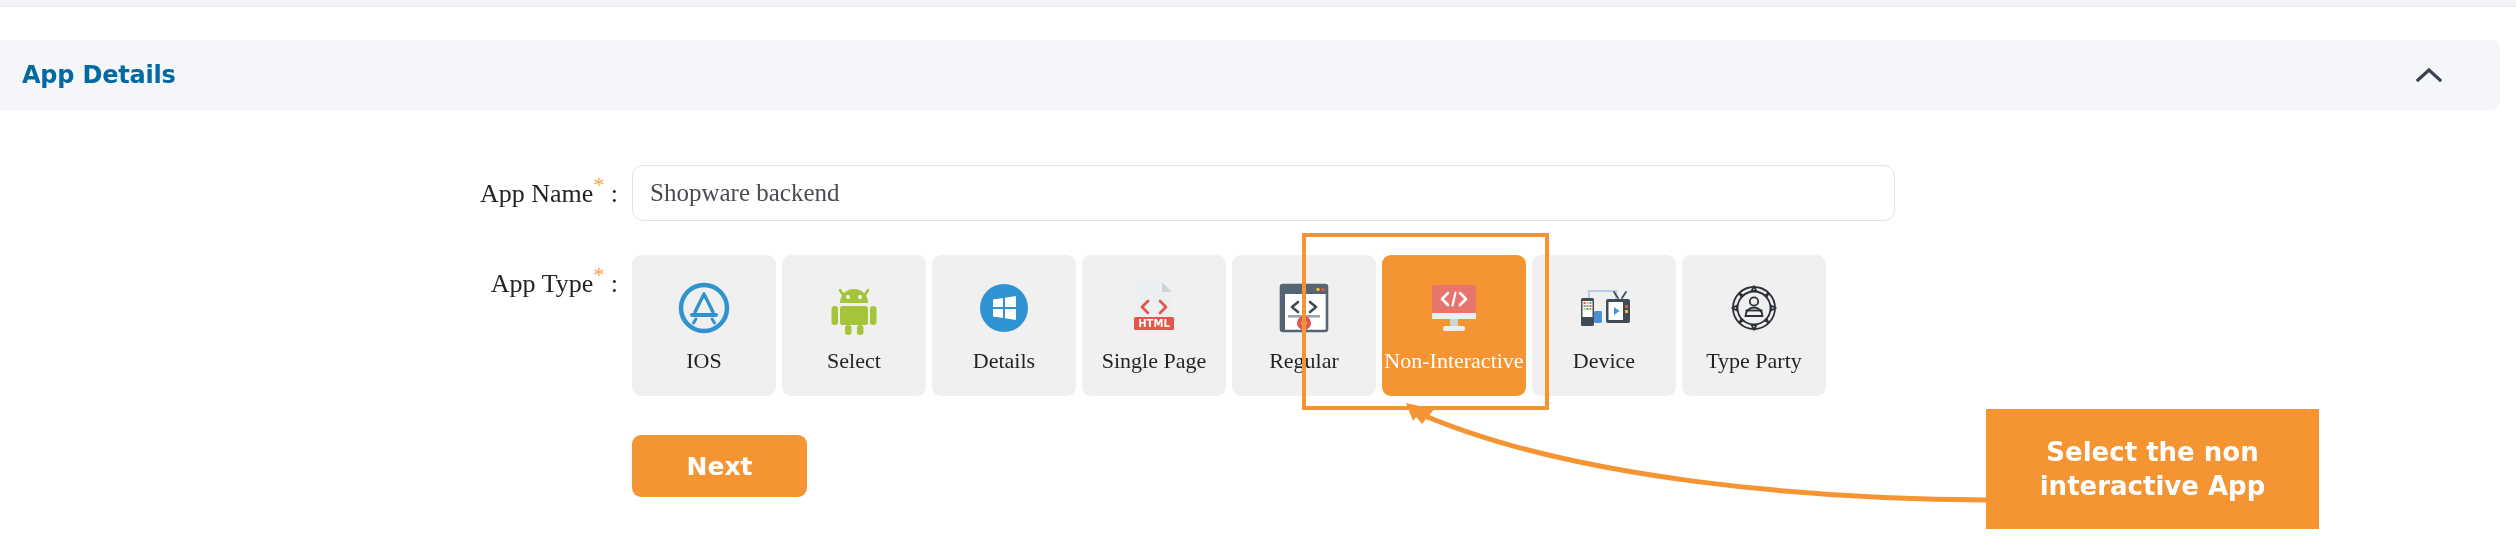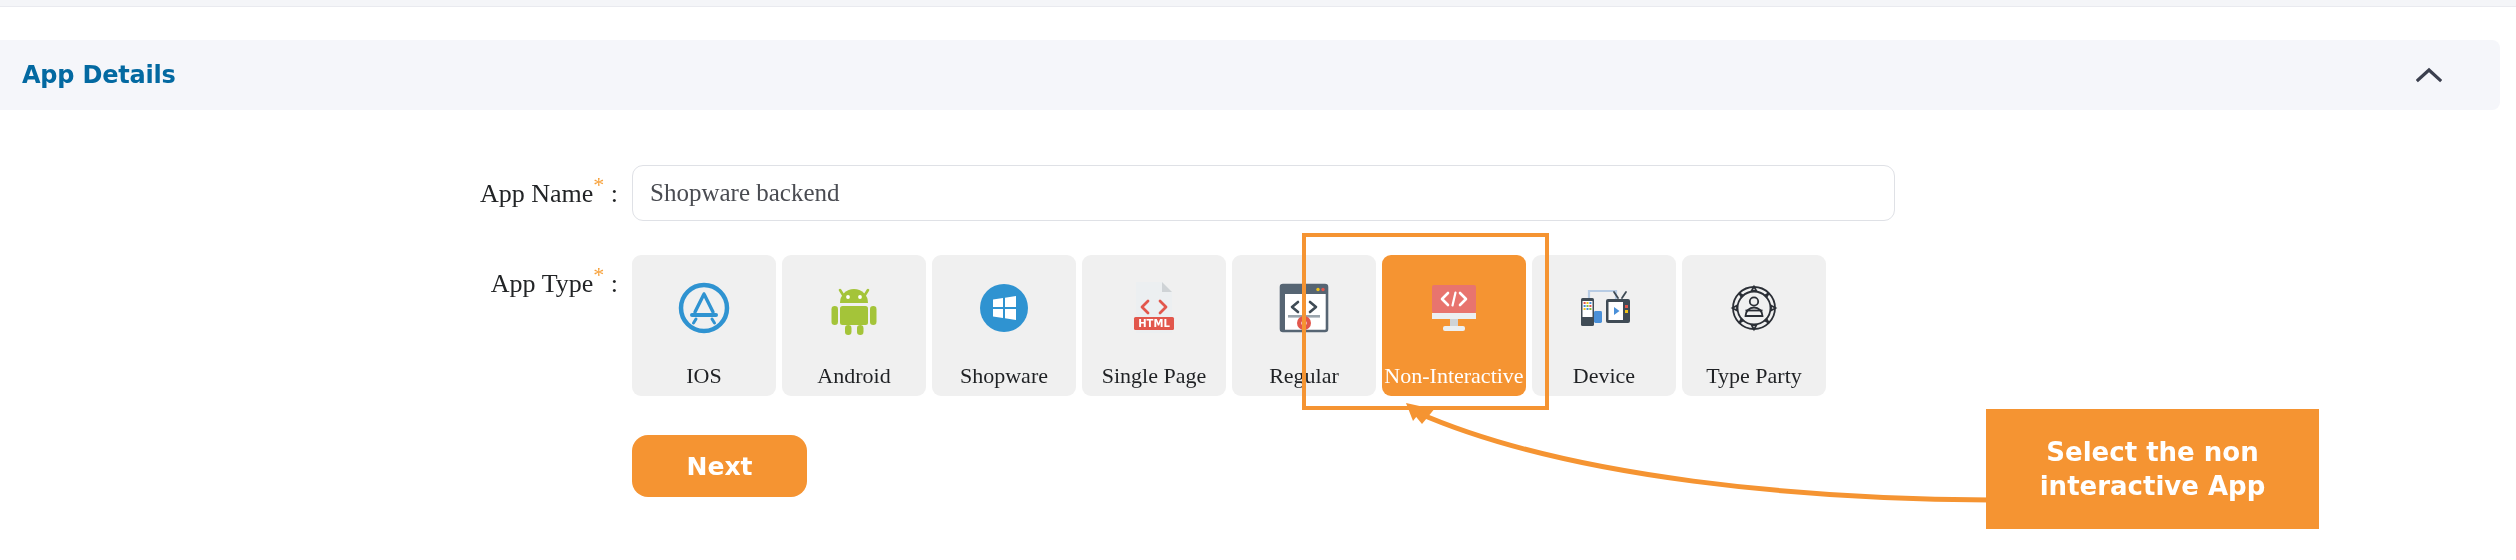--- a/index.html
+++ b/index.html
@@ -129,41 +129,41 @@
     background: #f59432;
   }
   .tile .icon-box {
     width: 62px;
     height: 62px;
     display: flex;
     align-items: center;
     justify-content: center;
   }
   .tile .tile-label {
-    margin-top: 24px;
+    margin-top: 9px;
     font-family: "Liberation Serif", serif;
     font-size: 22px;
     color: #1f2124;
     white-space: nowrap;
     text-align: center;
   }
   .tile.selected .tile-label {
     color: #ffffff;
   }
 
   
   .next-btn {
     position: absolute;
     left: 620px;
     top: 325px;
     width: 175px;
     height: 62px;
     background: #f59432;
     border: none;
-    border-radius: 16px;
+    border-radius: 9px;
     color: #ffffff;
     font-family: "DejaVu Sans", sans-serif;
     font-size: 25px;
     font-weight: bold;
     cursor: pointer;
   }
 
   
   .anno-rect {
     position: absolute;
@@ -265,34 +265,34 @@
             <path d="M13 23 a14 14 0 0 1 28 0 z" fill="#a4c439"></path>
             <circle cx="21" cy="17" r="1.9" fill="#ffffff"></circle>
             <circle cx="33" cy="17" r="1.9" fill="#ffffff"></circle>
             <rect x="13" y="26" width="28" height="19" rx="2.5" fill="#a4c439"></rect>
             <rect x="4.5" y="26" width="6.5" height="19" rx="3.2" fill="#a4c439"></rect>
             <rect x="43" y="26" width="6.5" height="19" rx="3.2" fill="#a4c439"></rect>
             <rect x="18" y="45" width="6.5" height="10" rx="3.2" fill="#a4c439"></rect>
             <rect x="30" y="45" width="6.5" height="10" rx="3.2" fill="#a4c439"></rect>
           </svg>
         </div>
-        <div class="tile-label">Android</div>
+        <div class="tile-label">Select</div>
       </div>
 
       <div class="tile">
         <div class="icon-box">
           <svg width="56" height="56" viewBox="0 0 56 56">
             <circle cx="28" cy="28" r="24" fill="#2f93d1"></circle>
             <path d="M17 19.5 L27 18 L27 27 L17 27 Z" fill="#ffffff"></path>
             <path d="M29 17.7 L40 16 L40 27 L29 27 Z" fill="#ffffff"></path>
             <path d="M17 29 L27 29 L27 38 L17 36.5 Z" fill="#ffffff"></path>
             <path d="M29 29 L40 29 L40 40 L29 38.3 Z" fill="#ffffff"></path>
           </svg>
         </div>
-        <div class="tile-label">Shopware</div>
+        <div class="tile-label">Details</div>
       </div>
 
       <div class="tile">
         <div class="icon-box">
           <svg width="50" height="58" viewBox="0 0 50 58">
             <path d="M7 3 L33 3 L43 13 L43 54 L7 54 Z" fill="#eceff1"></path>
             <path d="M33 3 L43 13 L33 13 Z" fill="#cfd3d6"></path>
             <path d="M19 22 L13 28 L19 34" stroke="#e2574c" stroke-width="2.8" fill="none" stroke-linecap="round" stroke-linejoin="round"></path>
             <path d="M31 22 L37 28 L31 34" stroke="#e2574c" stroke-width="2.8" fill="none" stroke-linecap="round" stroke-linejoin="round"></path>
             <rect x="5" y="38" width="40" height="13" rx="1.5" fill="#e2574c"></rect>

